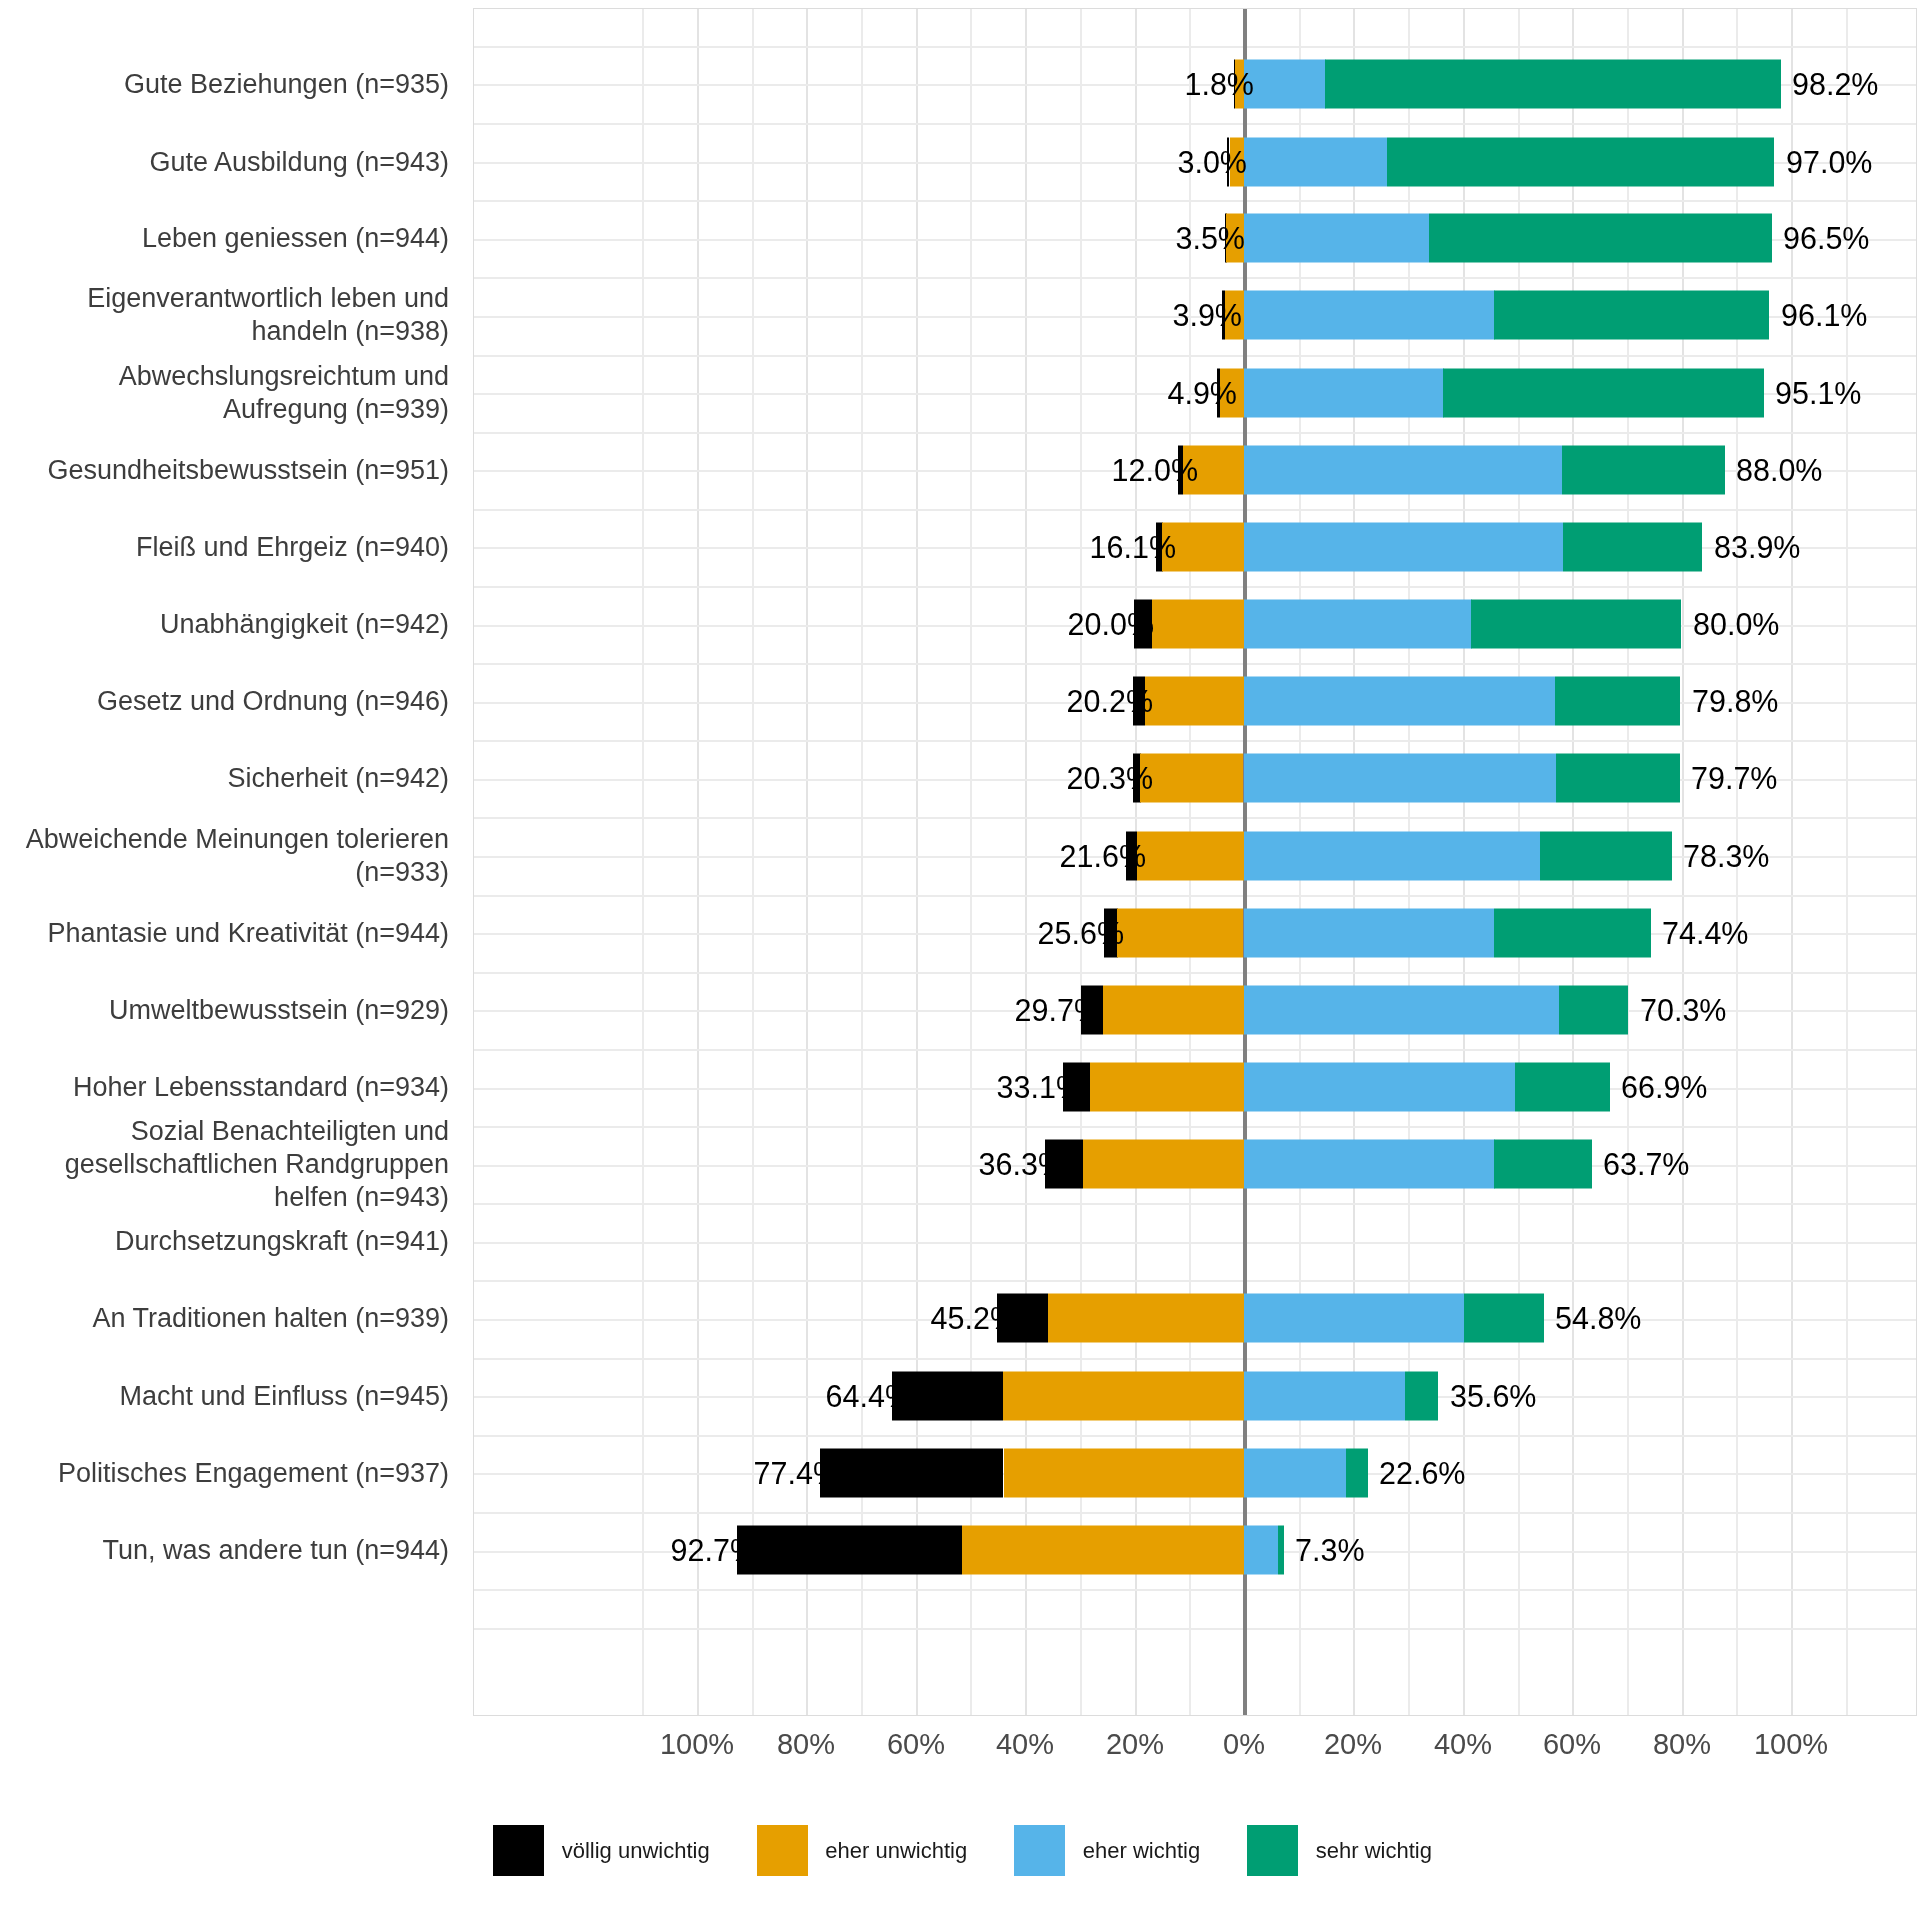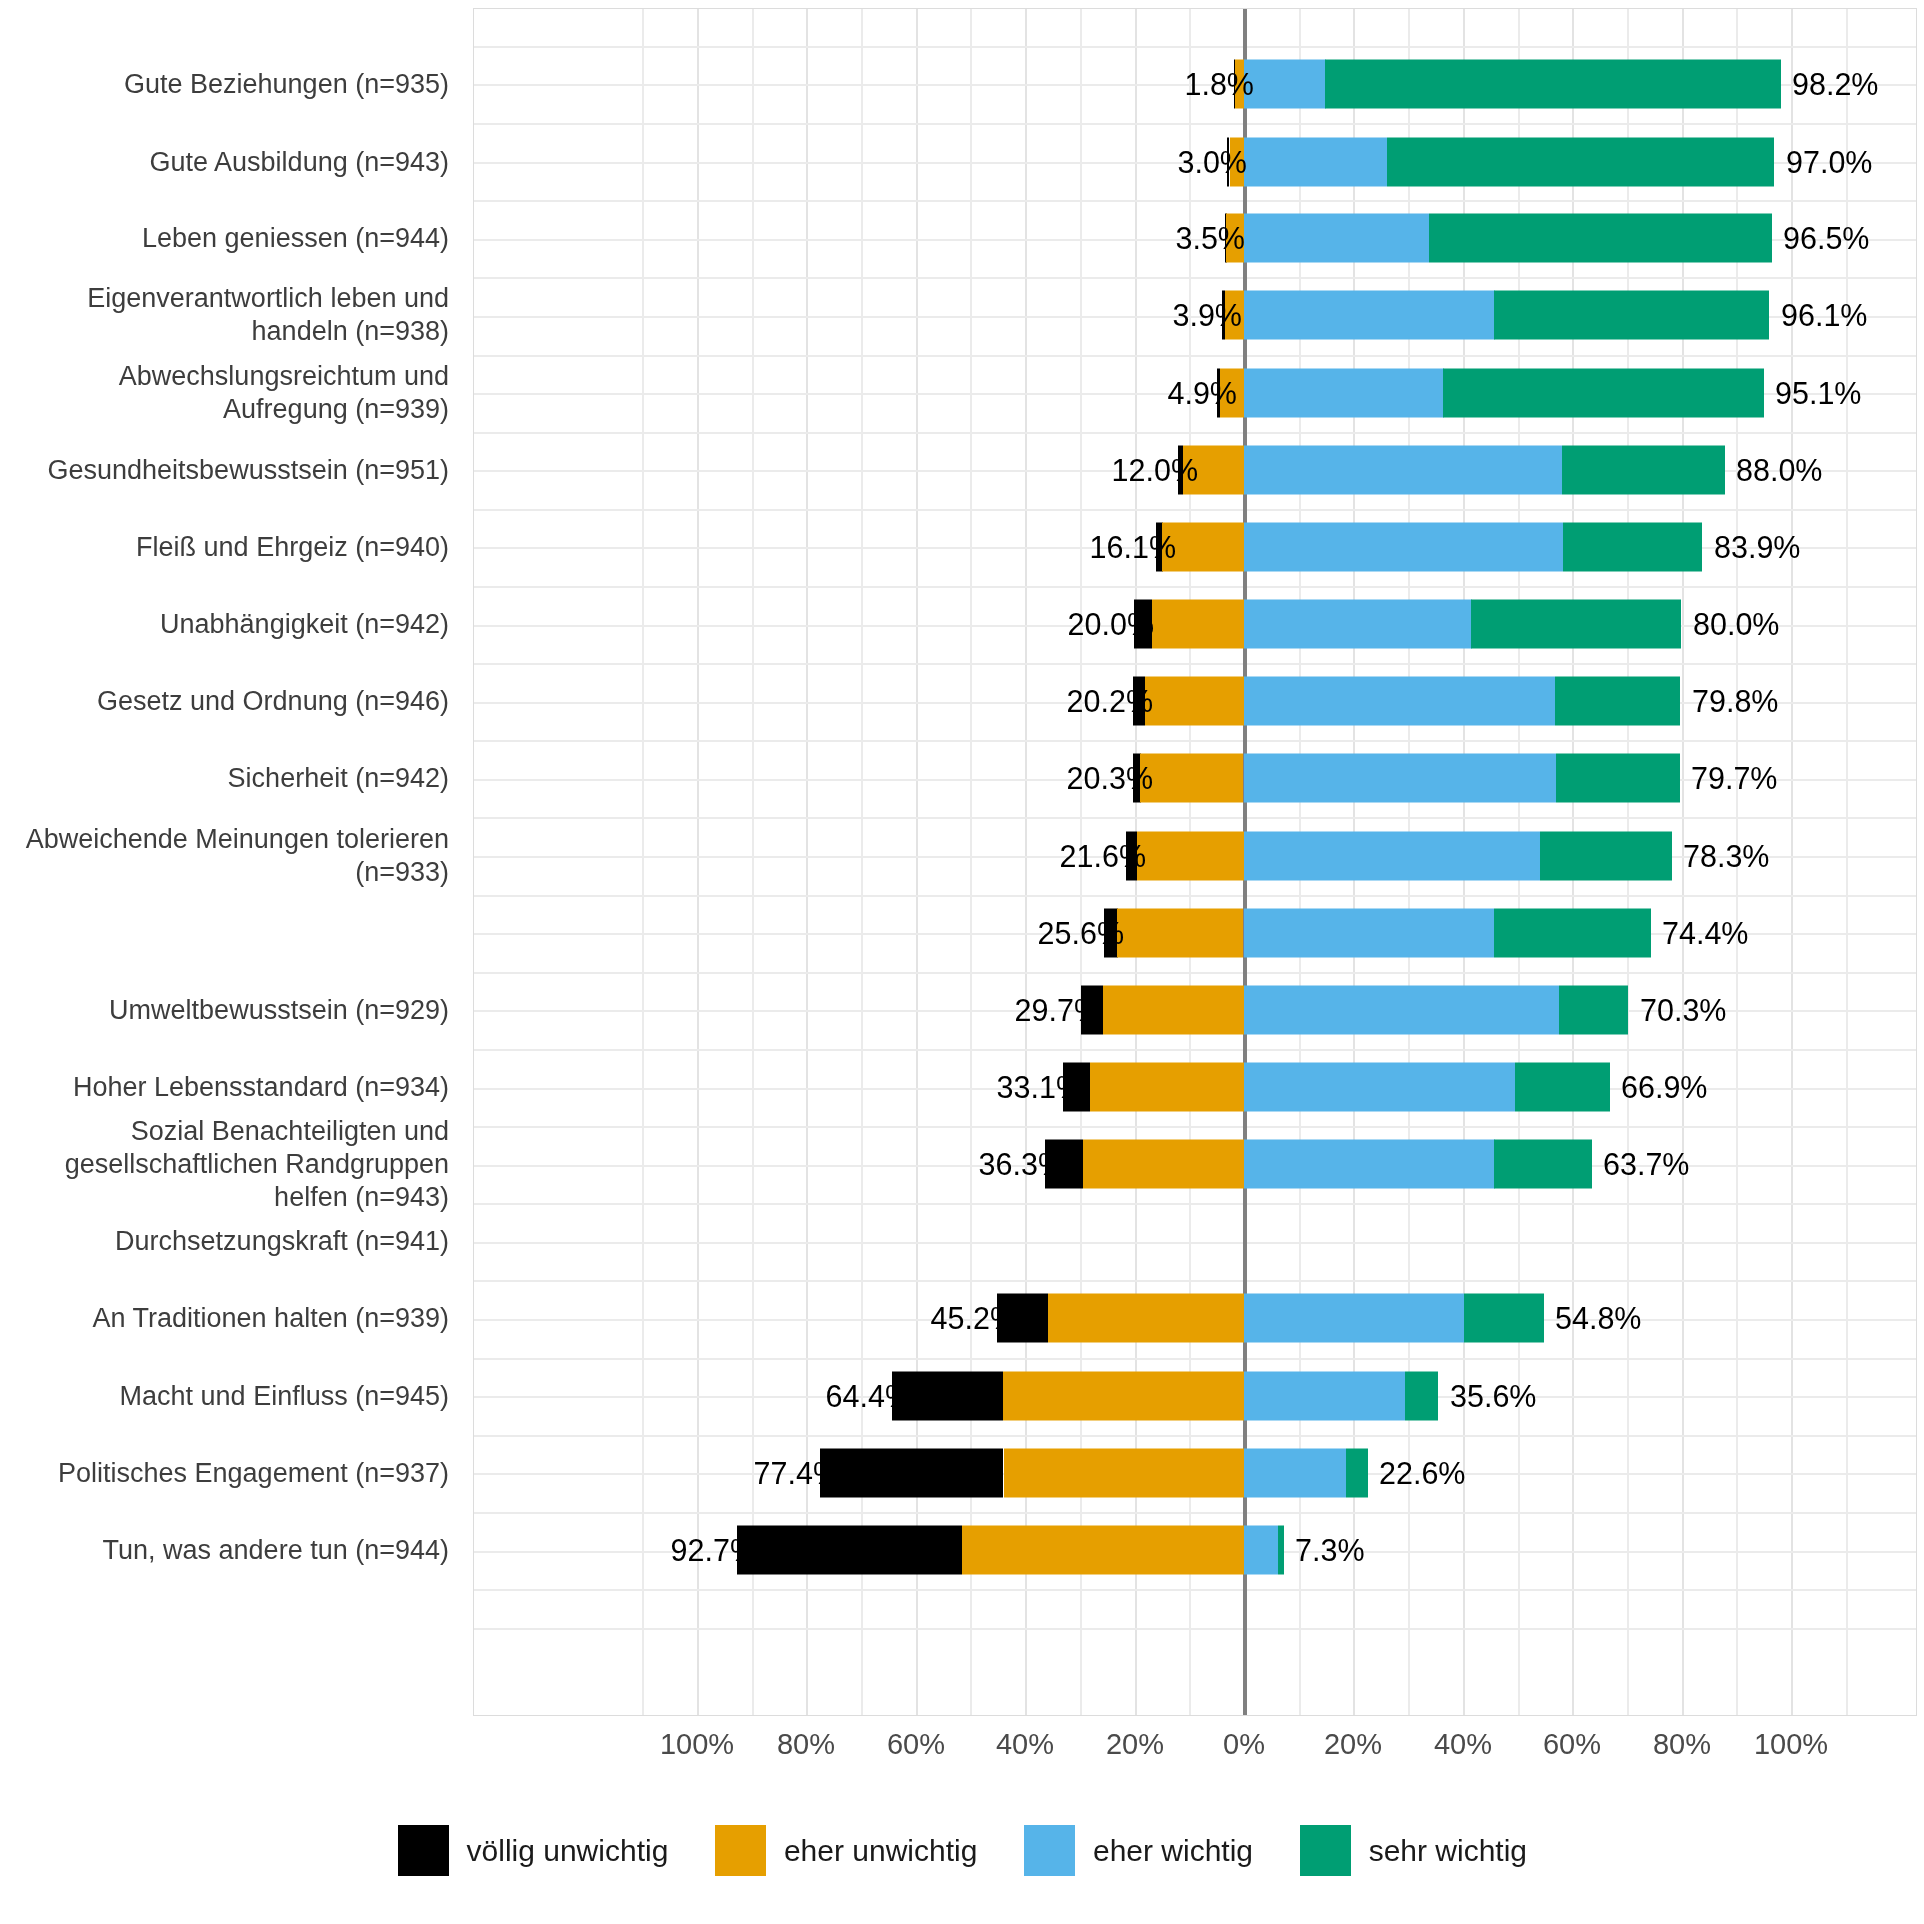--- a/index.html
+++ b/index.html
@@ -112,21 +112,21 @@
     display: flex;
     align-items: center;
     margin-right: 47px;
   }
   .legend-item:last-child { margin-right: 0; }
   .legend-swatch {
     width: 51px; height: 51px;
     margin-right: 17.6px;
   }
   .legend-text {
-    font-size: 30px;
+    font-size: 22px;
     color: #1a1a1a;
   }
 </style>
 </head>
 <body>
 
 <div id="chart-root">
 
   <div class="panel">
     <div id="vgrid">
@@ -317,20 +317,21 @@
         <div class="bar-area">
           <div class="seg" style="left: 653px; width: 11px; background: rgb(0, 0, 0);"></div>
           <div class="seg" style="left: 664px; width: 107px; background: rgb(230, 159, 0);"></div>
           <div class="seg" style="left: 771px; width: 296px; background: rgb(86, 180, 233);"></div>
           <div class="seg" style="left: 1067px; width: 132px; background: rgb(0, 158, 115);"></div>
           <div class="lbl-left" style="right: 802px;">21.6%</div>
           <div class="lbl-right" style="left: 1210px;">78.3%</div>
         </div>
       </div>
       <div class="row" style="top: 894px;">
+        <div class="row-label">Phantasie und Kreativität (n=944)</div>
         <div class="bar-area">
           <div class="seg" style="left: 631px; width: 13.7px; background: rgb(0, 0, 0);"></div>
           <div class="seg" style="left: 644px; width: 126px; background: rgb(230, 159, 0);"></div>
           <div class="seg" style="left: 771px; width: 250px; background: rgb(86, 180, 233);"></div>
           <div class="seg" style="left: 1021px; width: 157px; background: rgb(0, 158, 115);"></div>
           <div class="lbl-left" style="right: 824px;">25.6%</div>
           <div class="lbl-right" style="left: 1189px;">74.4%</div>
         </div>
       </div>
       <div class="row" style="top: 971px;">

